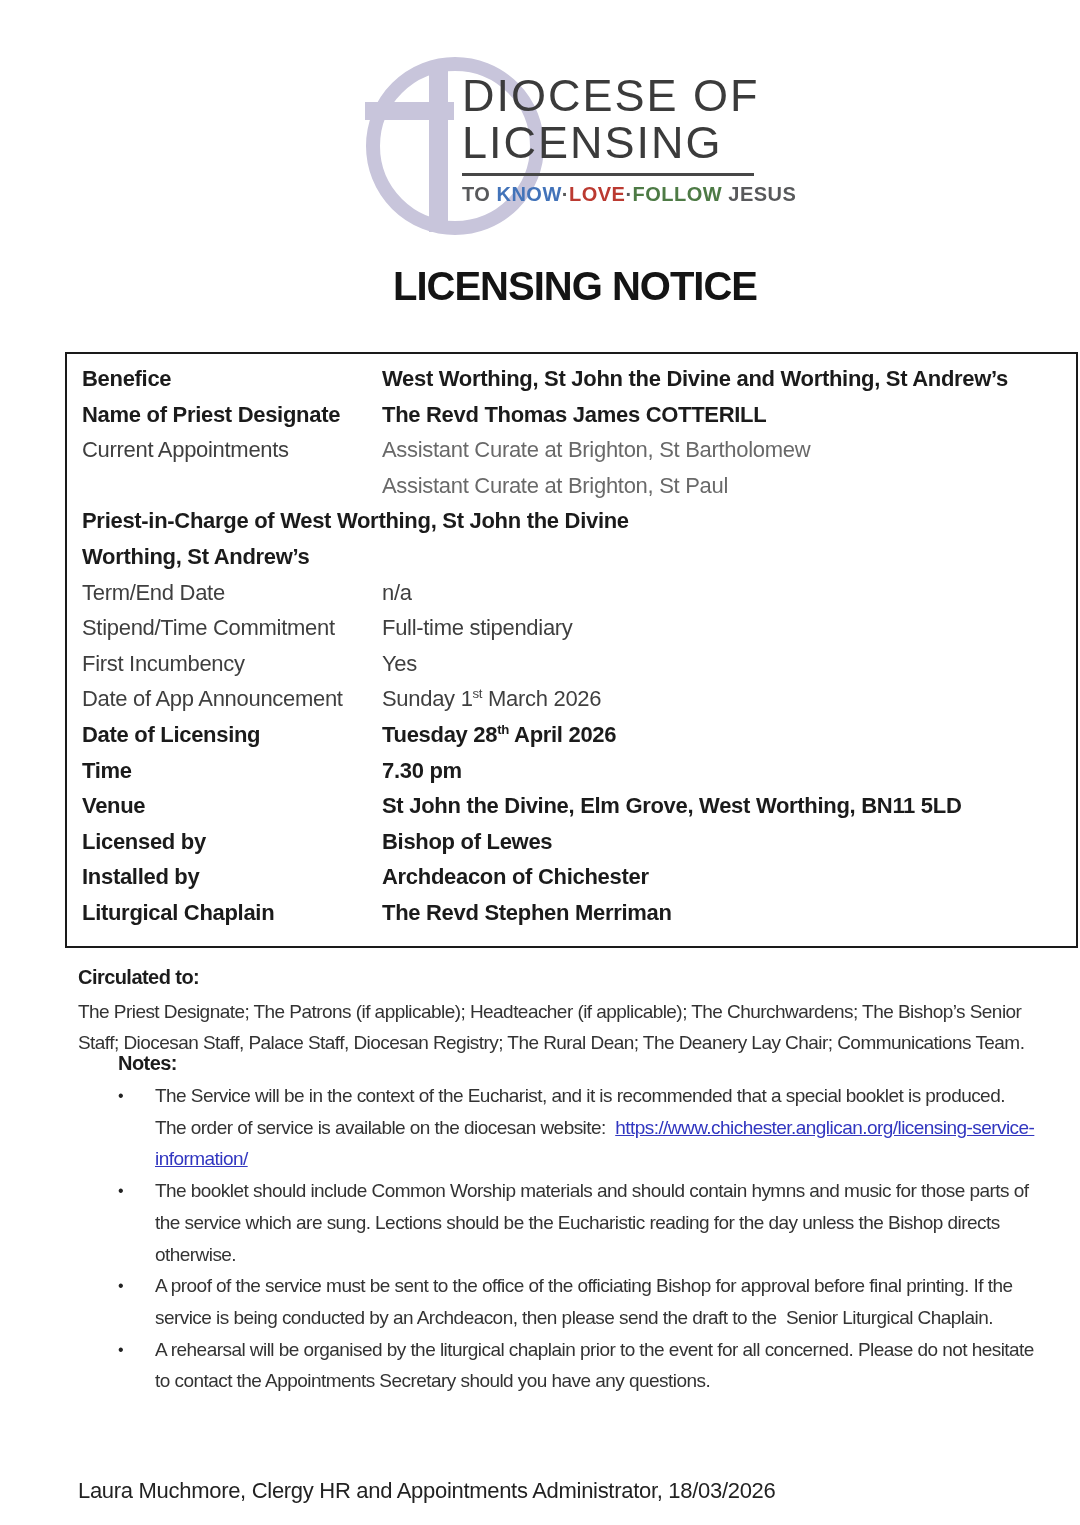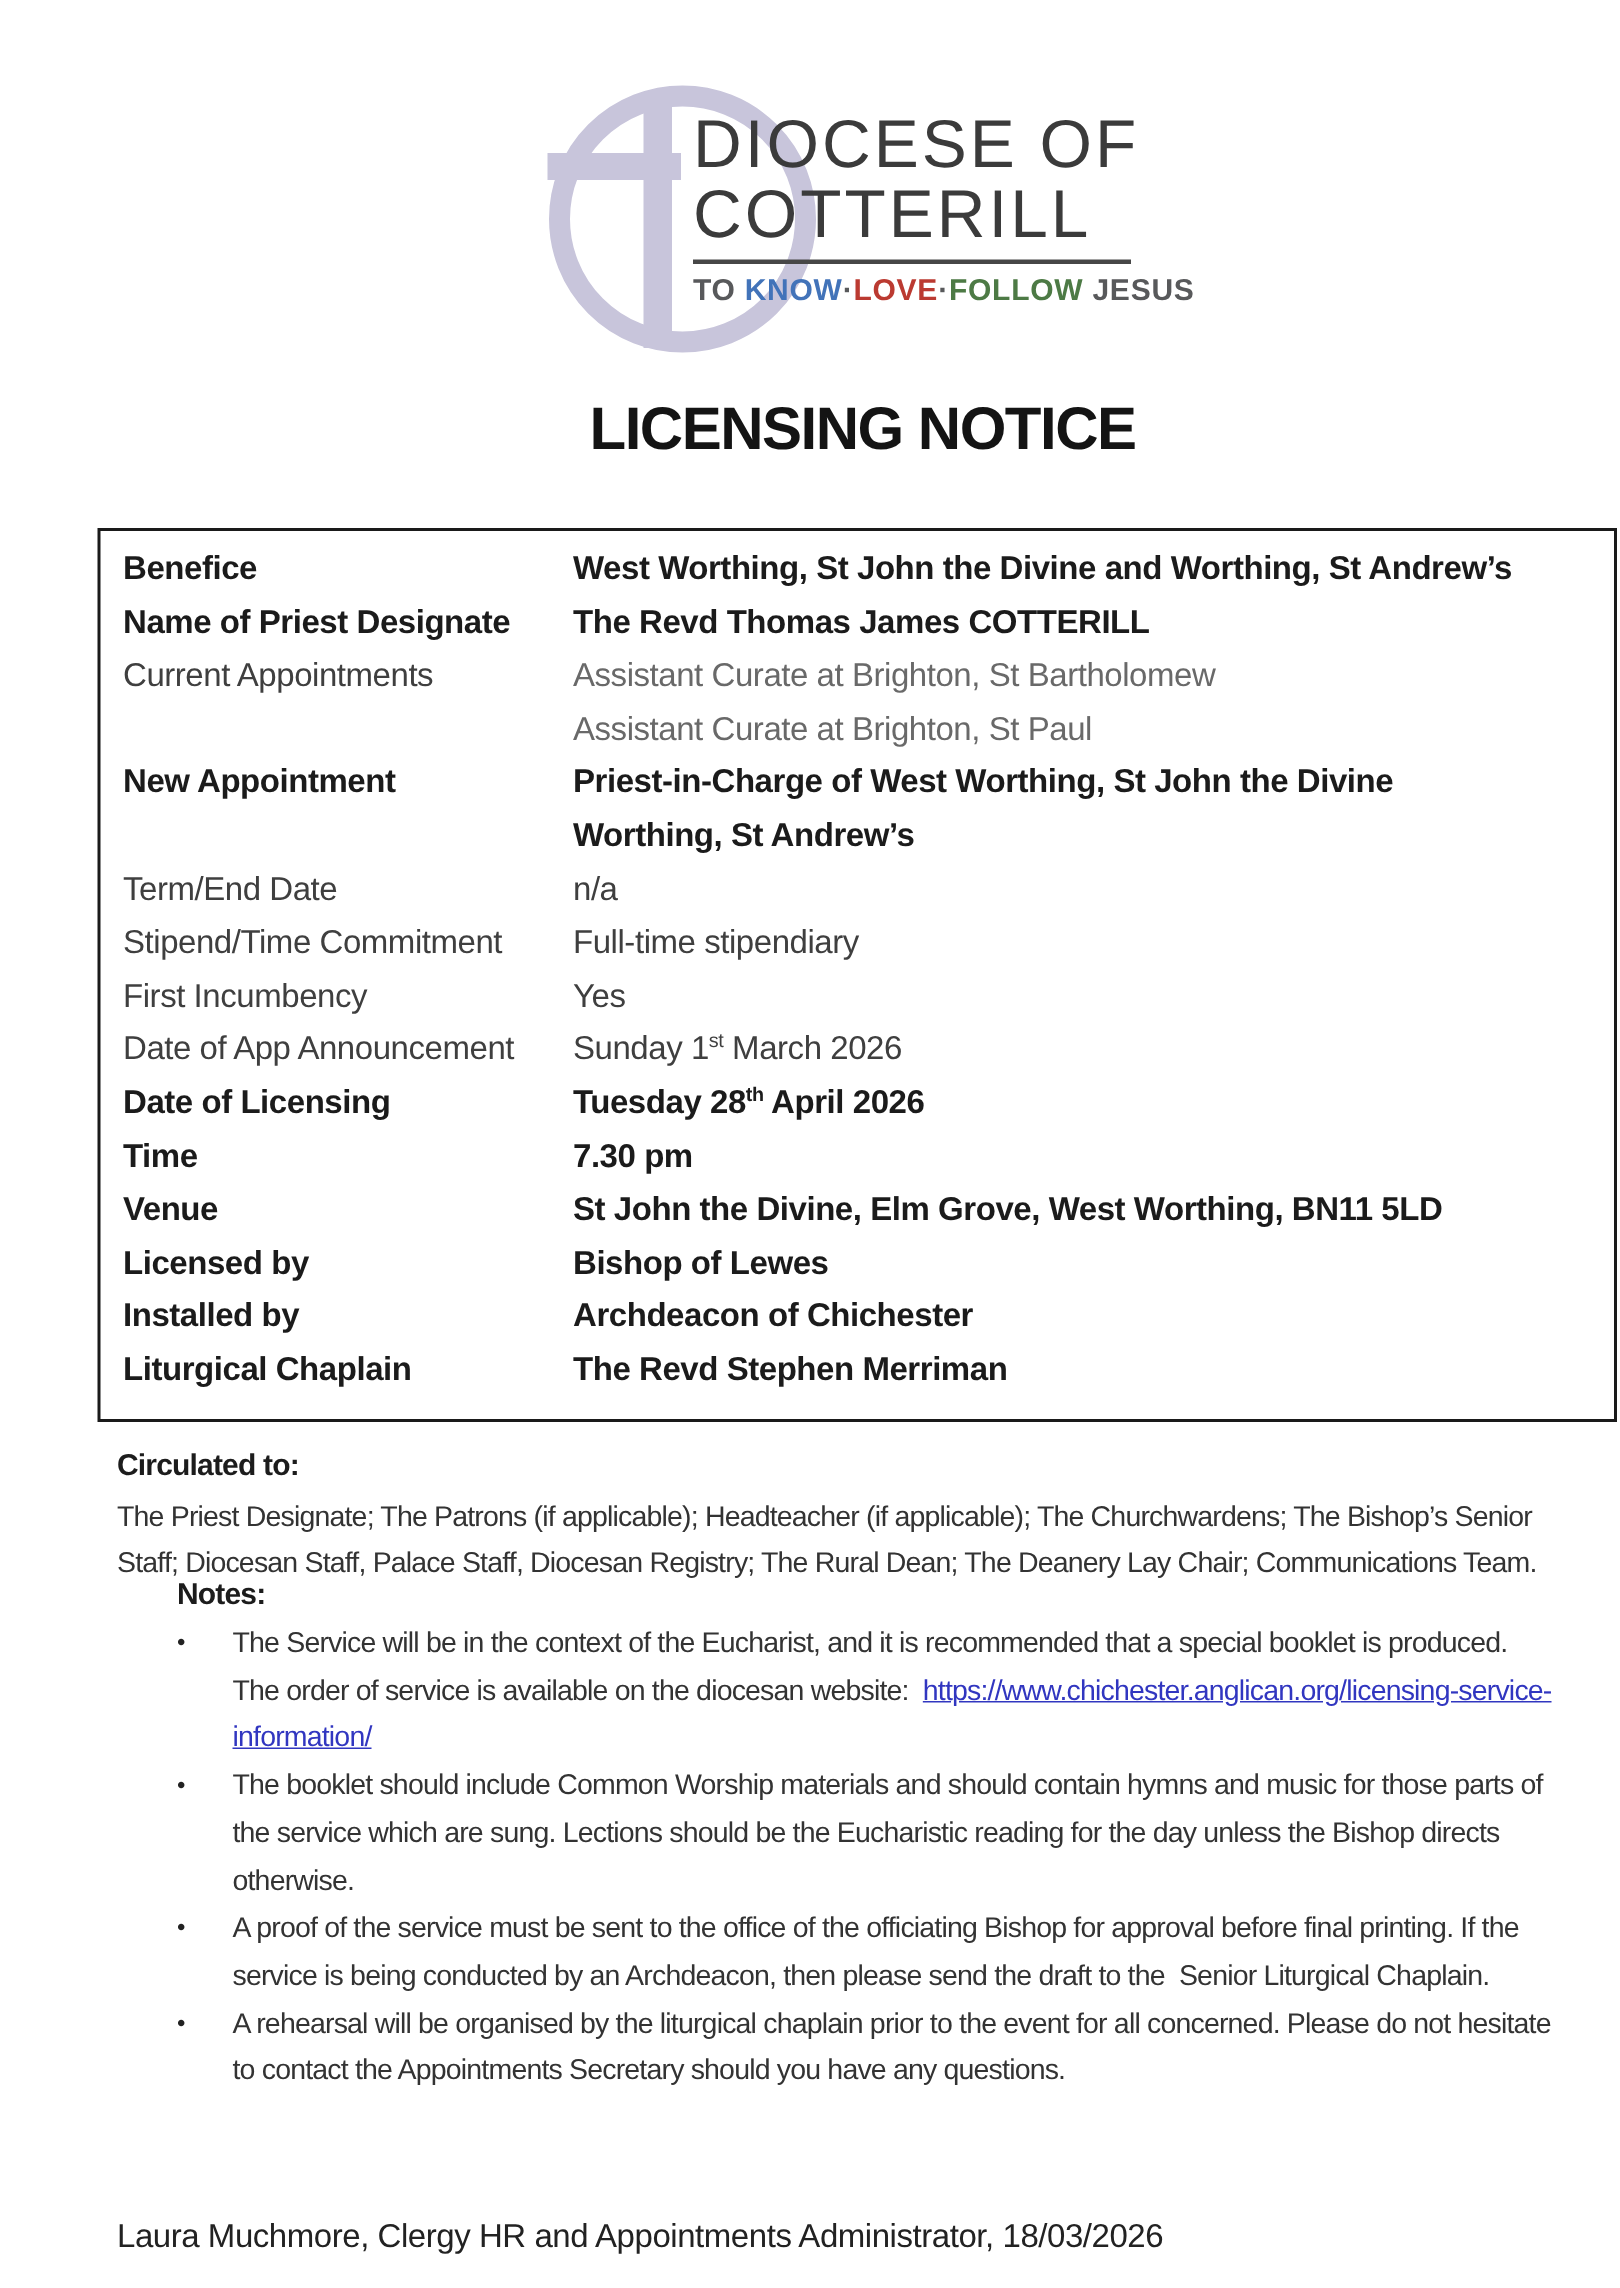--- a/index.html
+++ b/index.html
@@ -65,21 +65,21 @@
 <div class="page">
 
   <header class="logo">
     <svg class="logo-mark" width="200" height="195" viewBox="0 0 200 195" aria-hidden="true">
       <circle cx="98" cy="94" r="82"></circle>
       <rect x="72" y="10" width="19" height="170"></rect>
       <rect x="8" y="50" width="89" height="18"></rect>
     </svg>
     <div class="logo-text">
       <div class="logo-l1">DIOCESE OF</div>
-      <div class="logo-l2">COTTERILL</div>
+      <div class="logo-l2">LICENSING</div>
       <div class="logo-rule"></div>
       <div class="logo-tagline" id="tagline"><span style="color: rgb(88, 89, 91);">TO </span><span style="color: rgb(66, 115, 185);">KNOW</span><span style="color: rgb(88, 89, 91);">·</span><span style="color: rgb(187, 58, 49);">LOVE</span><span style="color: rgb(88, 89, 91);">·</span><span style="color: rgb(77, 122, 69);">FOLLOW</span><span style="color: rgb(88, 89, 91);"> JESUS</span></div>
     </div>
   </header>
 
   <h1 class="title">LICENSING NOTICE</h1>
 
   <section class="details" id="details">
       <div class="drow b">
         <div class="dlabel">Benefice</div>
@@ -94,21 +94,20 @@
         </div>
       </div>
       <div class="drow">
         <div class="dlabel">Current Appointments</div>
         <div class="dvalue dim">
           <div class="vline"><span>Assistant Curate at Brighton, St Bartholomew</span></div>
           <div class="vline"><span>Assistant Curate at Brighton, St Paul</span></div>
         </div>
       </div>
       <div class="drow b">
-        <div class="dlabel">New Appointment</div>
         <div class="dvalue">
           <div class="vline"><span>Priest-in-Charge of West Worthing, St John the Divine</span></div>
           <div class="vline"><span>Worthing, St Andrew’s</span></div>
         </div>
       </div>
       <div class="drow">
         <div class="dlabel">Term/End Date</div>
         <div class="dvalue">
           <div class="vline"><span>n/a</span></div>
         </div>

